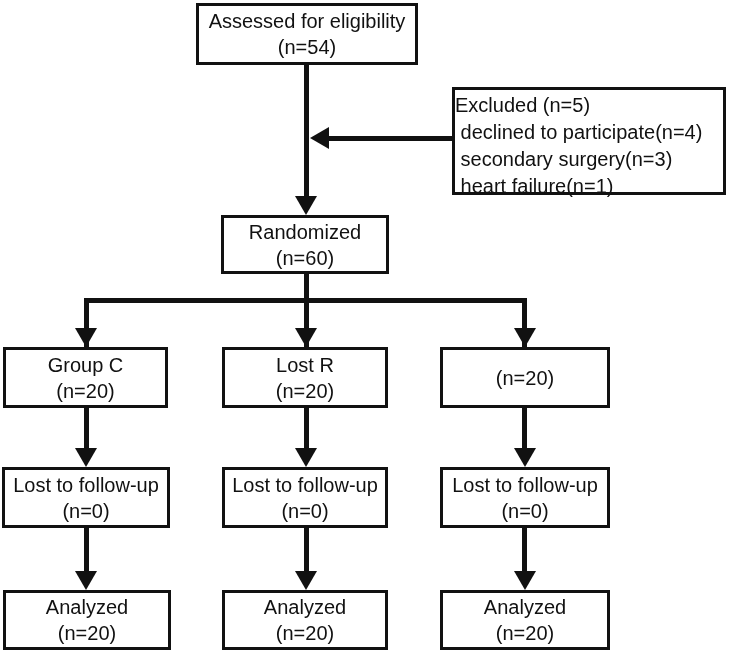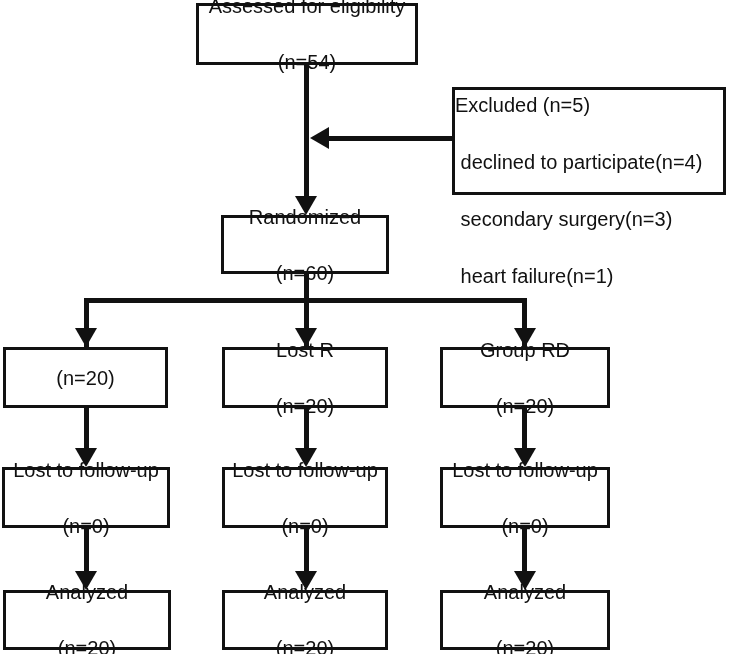--- a/index.html
+++ b/index.html
@@ -21,21 +21,20 @@
     box-sizing: border-box;
     border: 3px solid #111111;
     background: #ffffff;
     display: flex;
     flex-direction: column;
     align-items: center;
     justify-content: center;
     text-align: center;
     font-size: 20px;
     line-height: 26px;
-    gap: 30px;
   }
   .box.left-align {
     align-items: flex-start;
     text-align: left;
     padding-left: 0;
     padding-right: 4px;
     line-height: 27px;
     justify-content: flex-start;
     padding-top: 2px;
   }
@@ -145,30 +144,30 @@
     <div class="ln"> secondary surgery(n=3)</div>
     <div class="ln"> heart failure(n=1)</div>
   </div>
 
   <div class="box b-randomized">
     <div class="ln">Randomized</div>
     <div class="ln">(n=60)</div>
   </div>
 
   <div class="box b-group-c">
+    <div class="ln">Group C</div>
     <div class="ln">(n=20)</div>
   </div>
 
   <div class="box b-group-r">
     <div class="ln">Lost R</div>
     <div class="ln">(n=20)</div>
   </div>
 
   <div class="box b-group-rd">
-    <div class="ln">Group RD</div>
     <div class="ln">(n=20)</div>
   </div>
 
   <div class="box b-lost-c">
     <div class="ln">Lost to follow-up</div>
     <div class="ln">(n=0)</div>
   </div>
 
   <div class="box b-lost-r">
     <div class="ln">Lost to follow-up</div>

